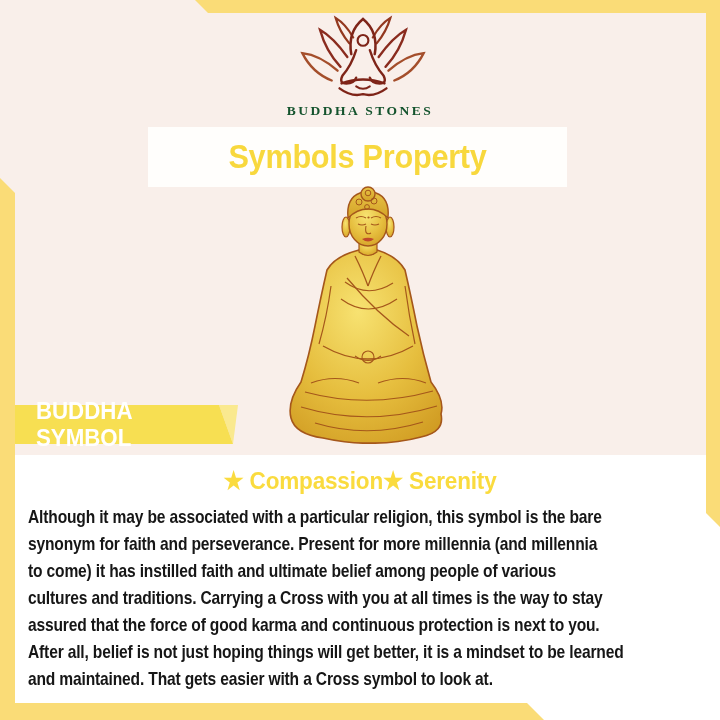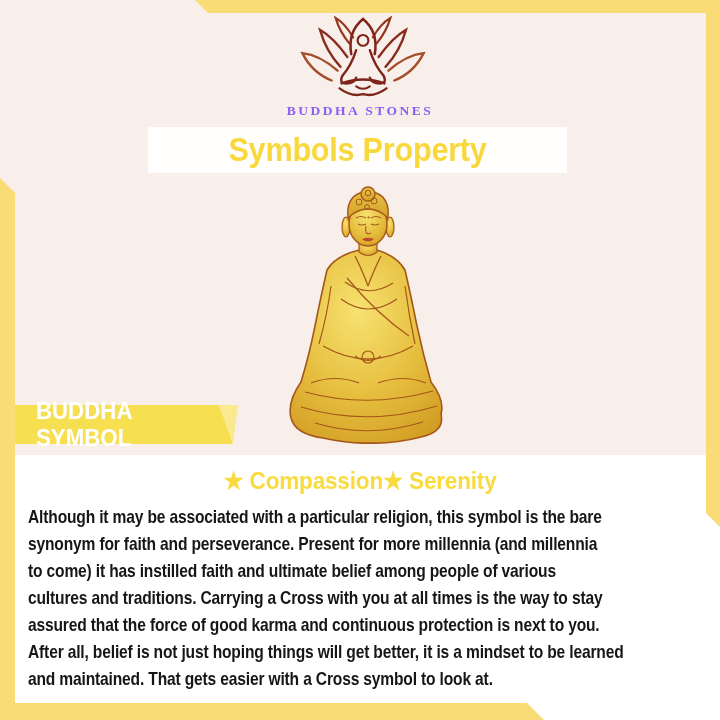--- a/index.html
+++ b/index.html
@@ -10,25 +10,25 @@
     background:#F9EFEA;
     font-family:"Liberation Sans", sans-serif;
   }
   
   #lotus-logo{position:absolute;left:292px;top:14px;width:142px;height:90px;}
   #brand-name{
     position:absolute;left:0;top:103px;width:720px;
     text-align:center;
     font-family:"Liberation Serif", serif;
     font-size:13.5px;font-weight:600;letter-spacing:2.5px;
-    color:#8b5cf6;
+    color:#14532d;
   }
   
   #title-band{
-    position:absolute;left:148px;top:127px;width:419px;height:46px;
+    position:absolute;left:148px;top:127px;width:419px;height:60px;
     background:#FFFEFC;
   }
   #page-title{
     width:100%;height:100%;display:flex;align-items:center;justify-content:center;
     font-size:33px;font-weight:700;color:#F8D83D;
     transform:scaleX(0.93);transform-origin:center;
     letter-spacing:-0.3px;
   }
   
   #buddha-art{position:absolute;left:275px;top:186px;width:180px;height:262px;}

